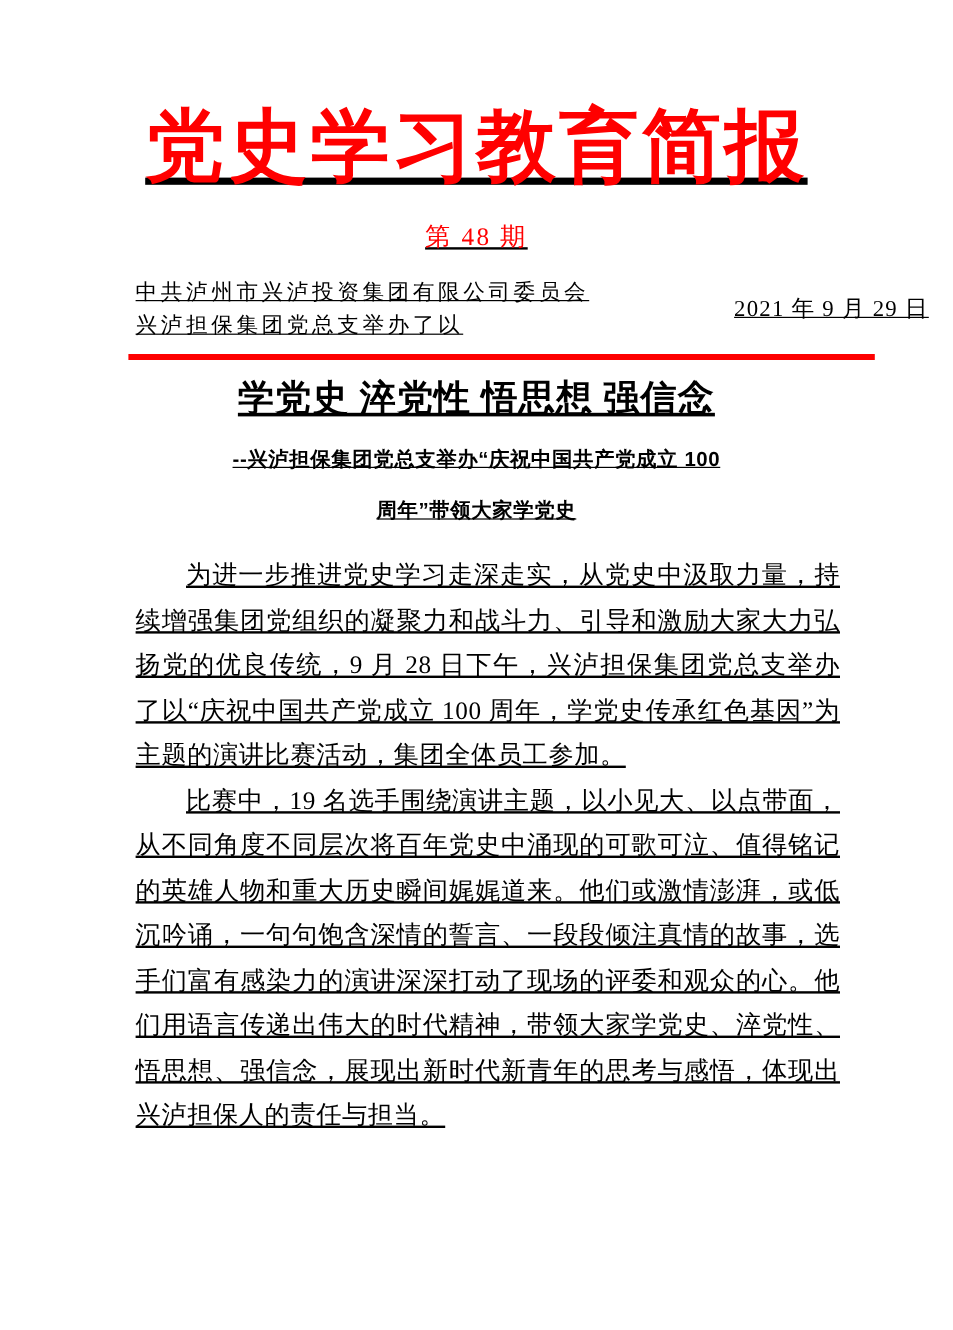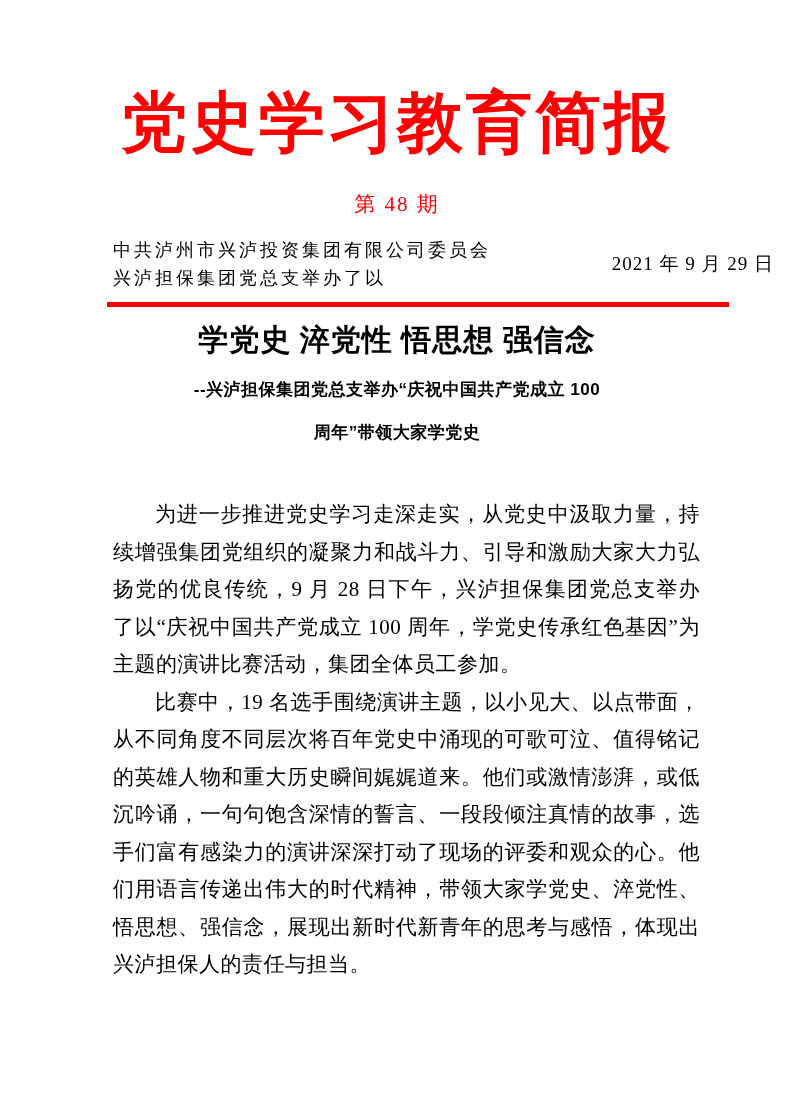--- a/index.html
+++ b/index.html
@@ -9,33 +9,34 @@
   }
   .page {
     position: relative;
     width: 794px;
     height: 1108px;
     margin: 0 auto;
     background: #ffffff;
     overflow: hidden;
     font-family: "Liberation Serif", "DejaVu Serif", serif;
     color: #000000;
+    text-decoration: underline;
   }
   .masthead-title {
     margin-top: 84px;
     text-align: center;
     color: #ff0000;
     font-size: 66px;
     font-weight: 700;
     letter-spacing: 3px;
     line-height: 78px;
     font-family: "Liberation Serif", "DejaVu Serif", serif;
   }
   .issue {
-    margin-top: 28px;
+    margin-top: 21px;
     text-align: center;
     color: #ff0000;
     font-size: 21px;
     line-height: 28px;
     letter-spacing: 2px;
   }
   .masthead-row {
     display: flex;
     justify-content: space-between;
     align-items: center;
@@ -68,21 +69,21 @@
   .article-subtitle {
     margin-top: 8px;
     text-align: center;
     font-family: "Liberation Sans", "DejaVu Sans", sans-serif;
     font-weight: 700;
     font-size: 17px;
     line-height: 43px;
     letter-spacing: 0.5px;
   }
   .article-body {
-    margin: 42px 94px 0 113px;
+    margin: 14px 94px 0 113px;
     font-size: 21px;
     line-height: 37.5px;
     text-align: justify;
     letter-spacing: 0.5px;
   }
   .article-body p {
     margin: 0;
     text-indent: 2em;
   }
 </style>

